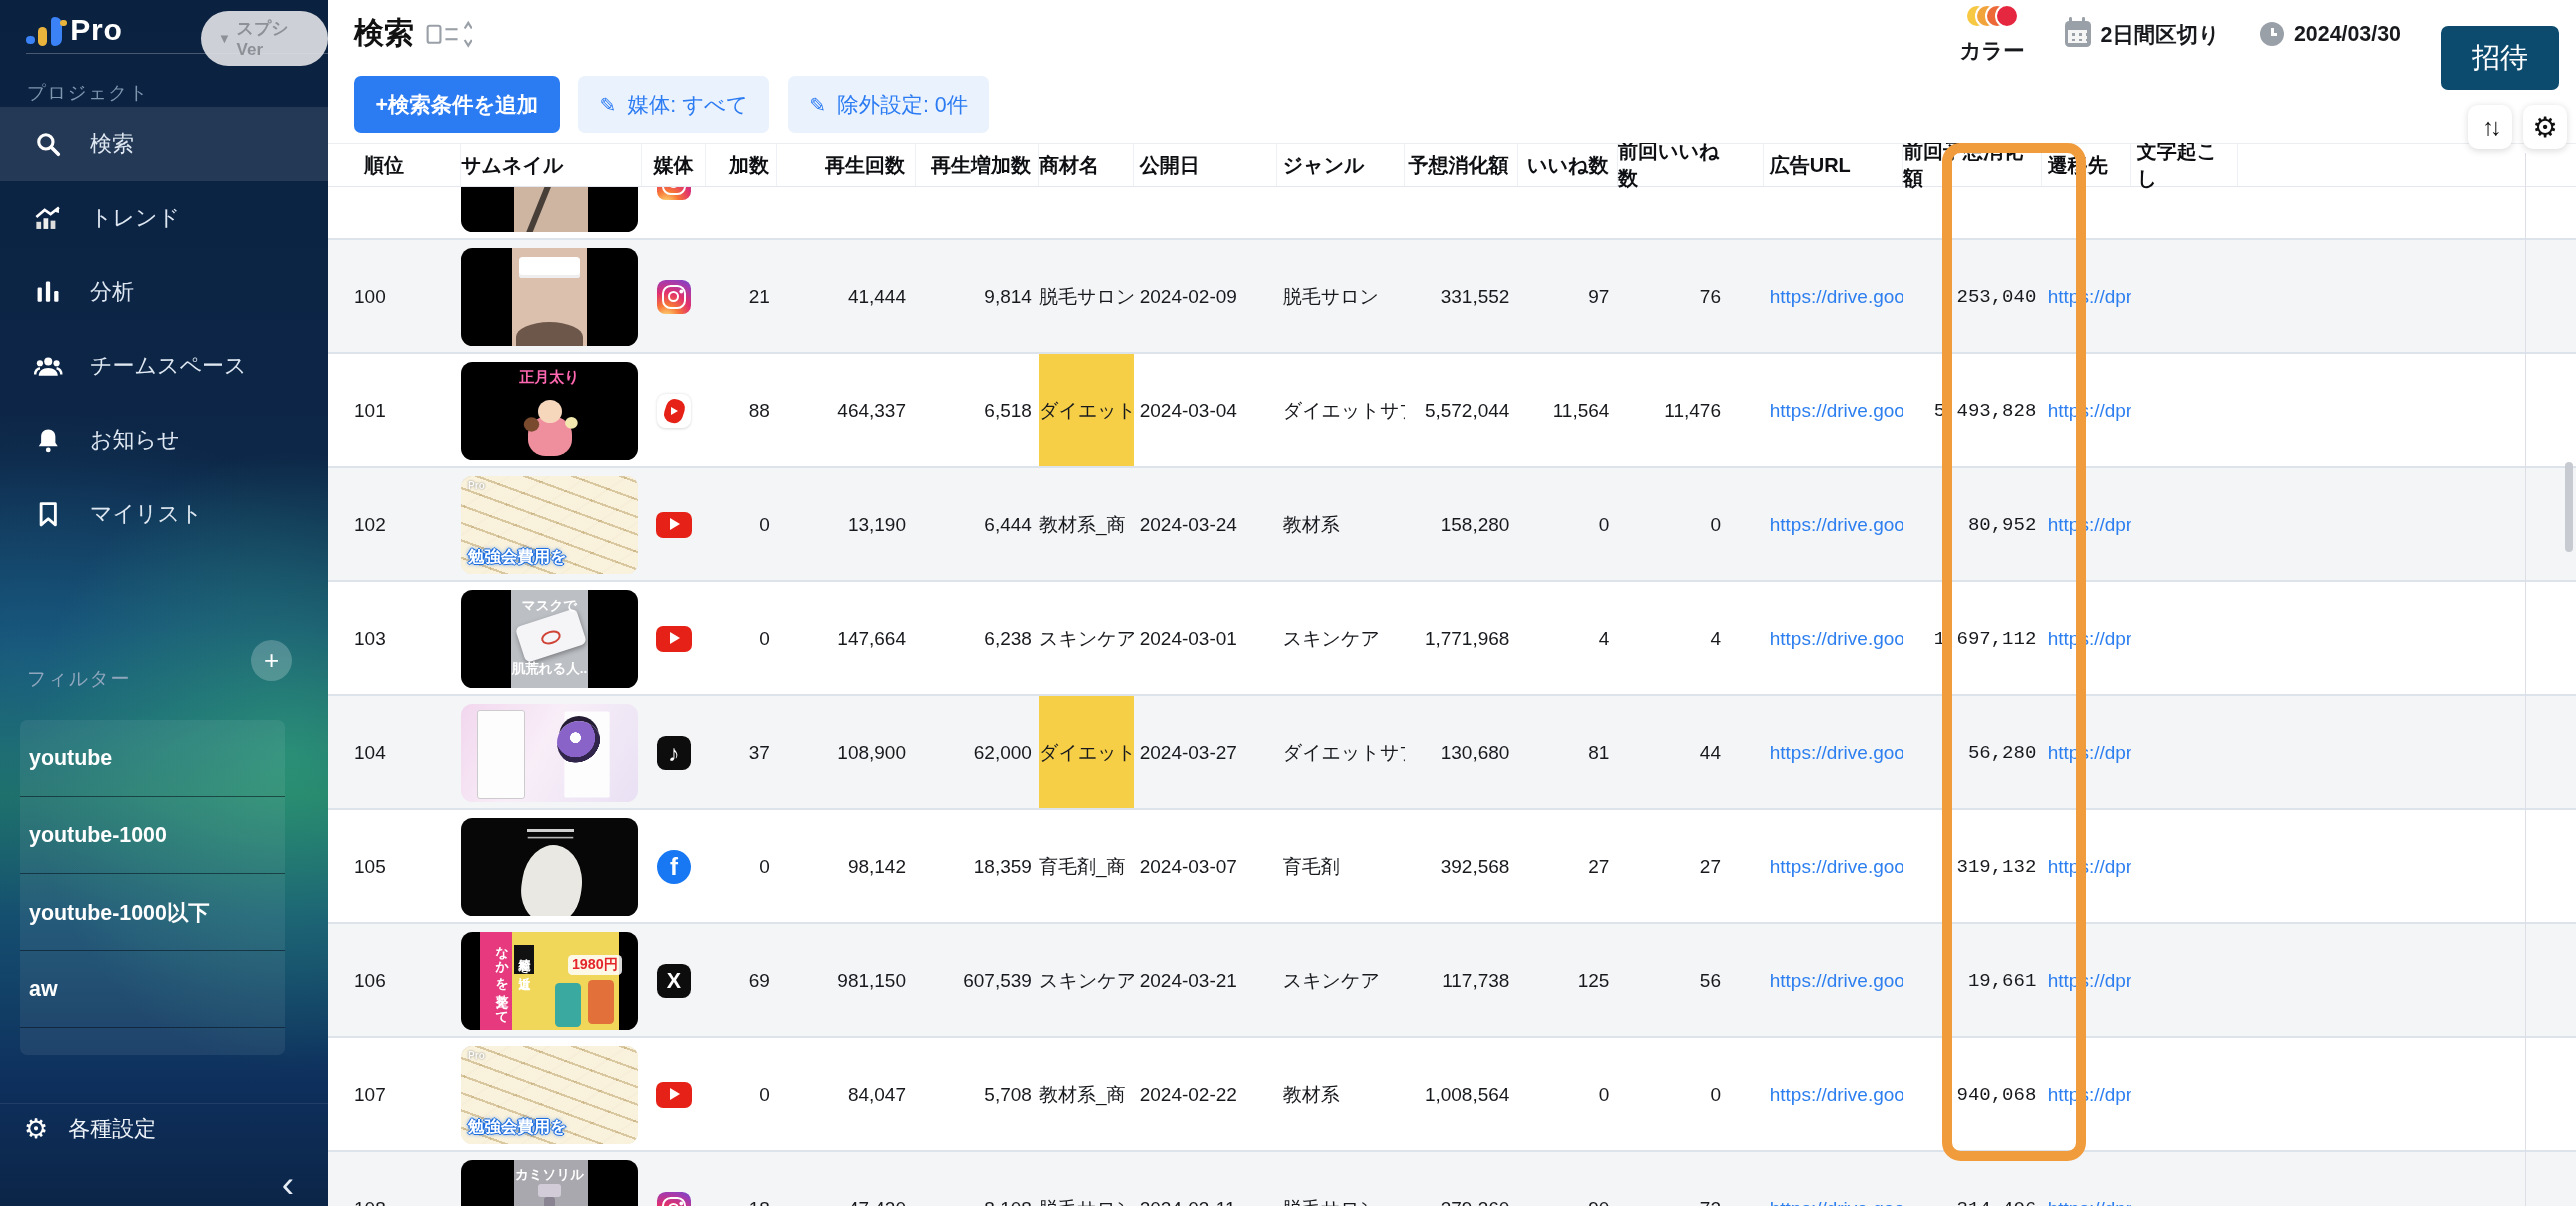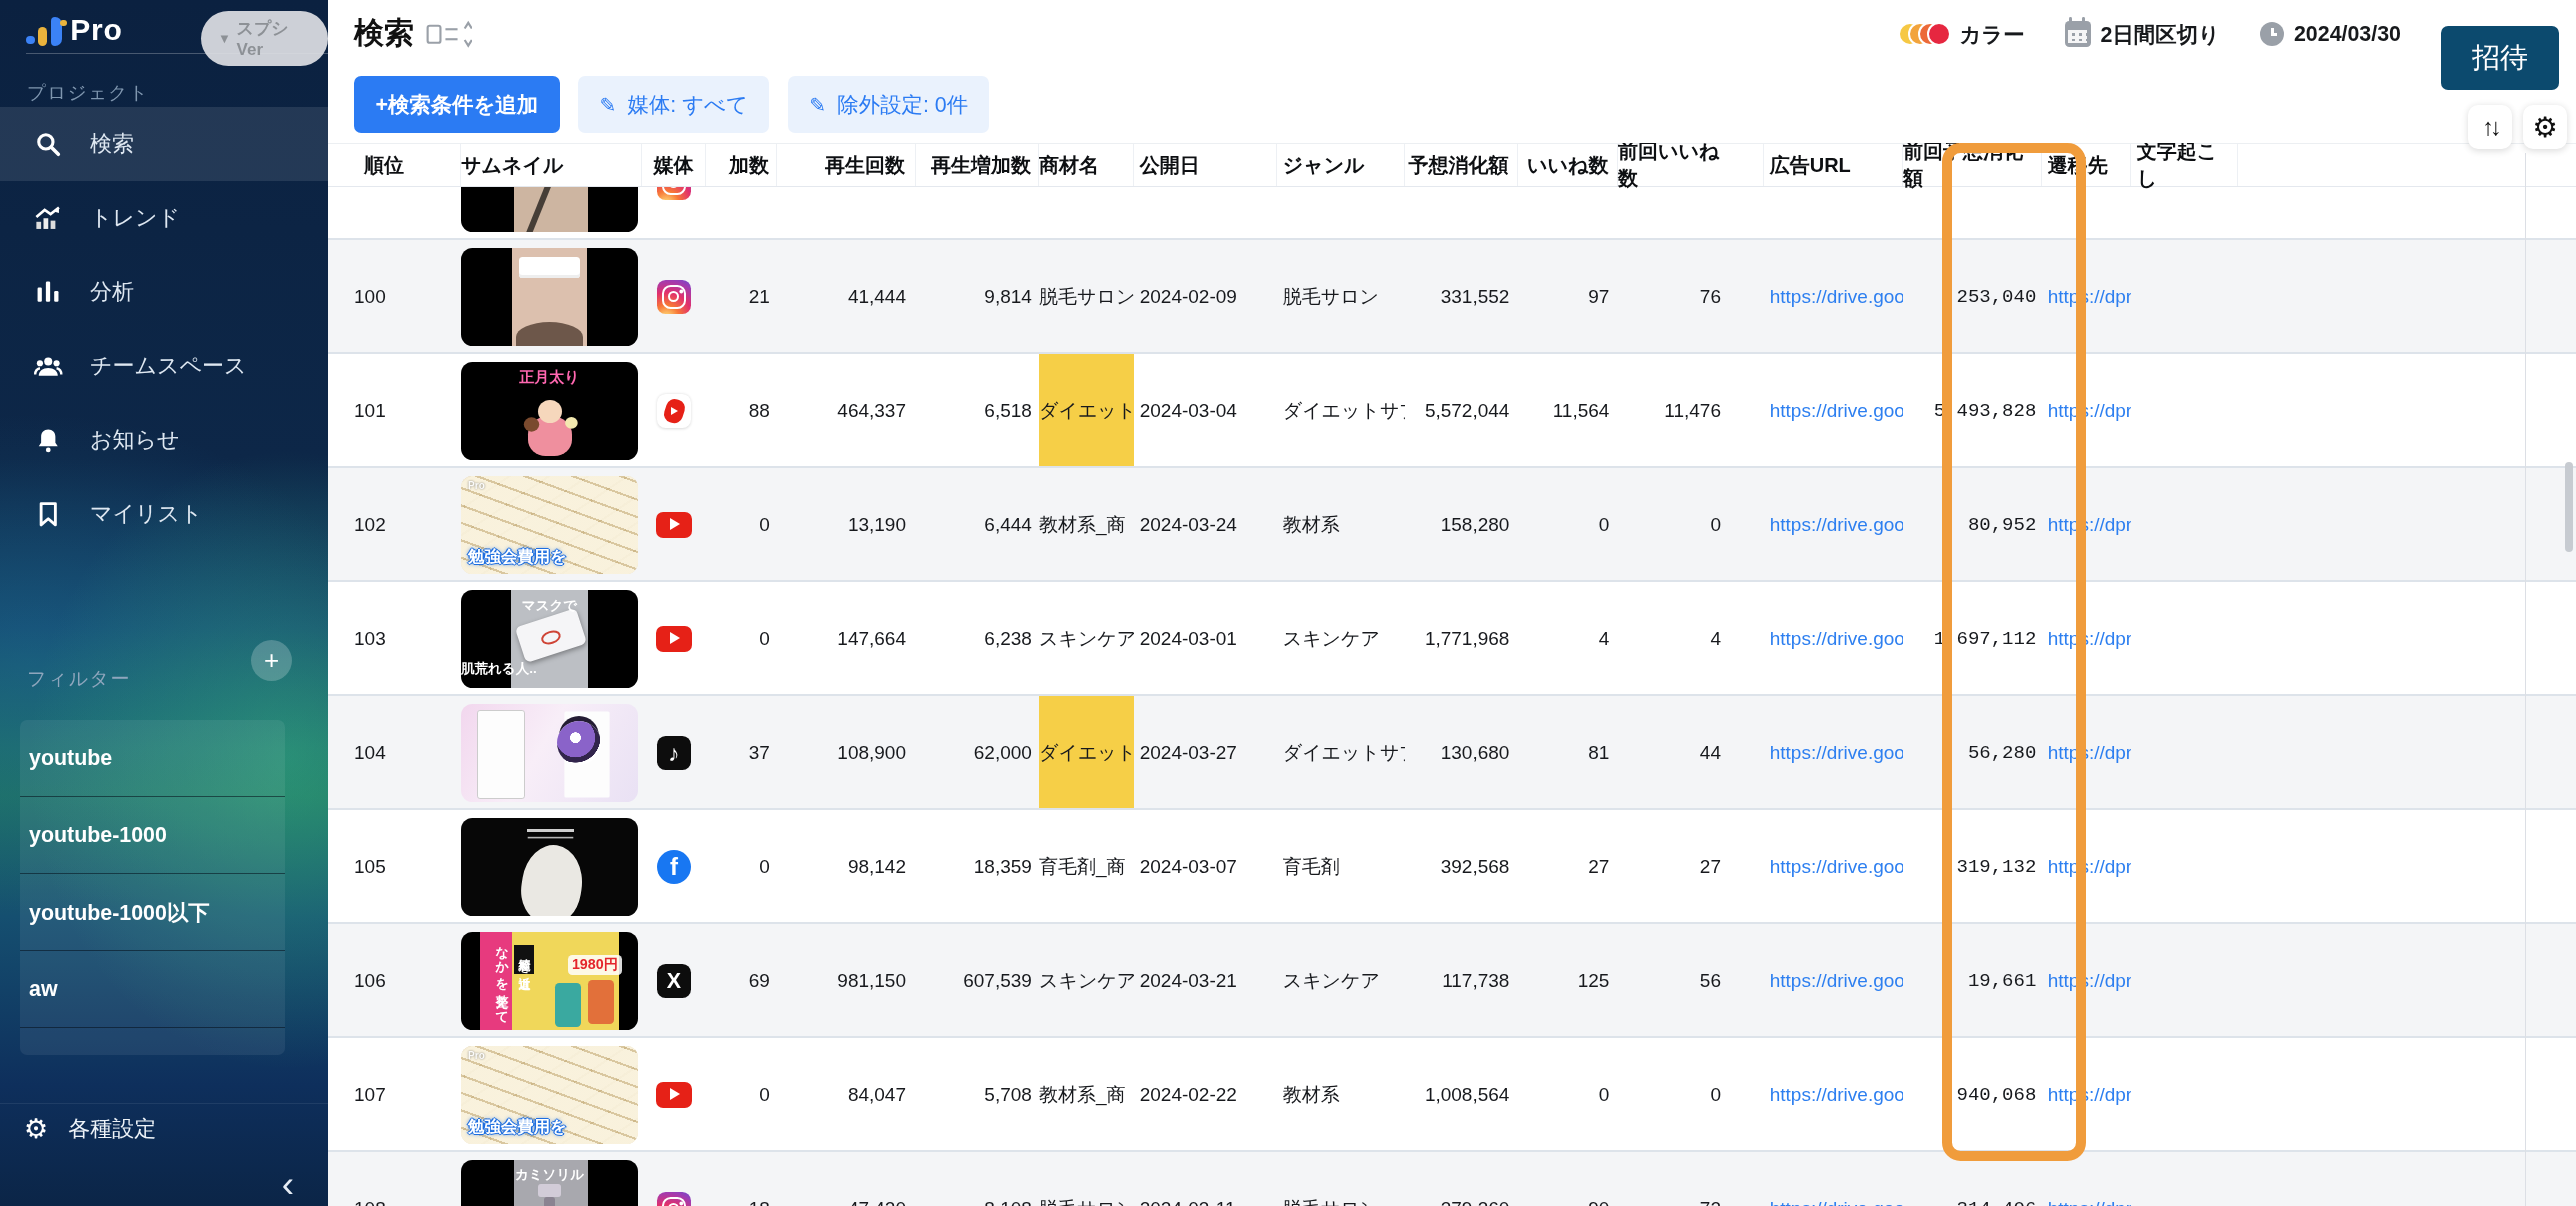--- a/index.html
+++ b/index.html
@@ -41,21 +41,21 @@
     color:#eef3f8; font-size:22px; cursor:pointer; border-top:0.7px solid rgba(255,255,255,.08); }
   .settings-row .gear-w { font-size:27px; margin-right:20px; color:#fff; }
   .collapse-btn { position:absolute; bottom:2.9px; right:34px; color:#e6edf5; font-size:37px; cursor:pointer; line-height:1; }
 
   
   #topbar { position:absolute; left:328px; top:0; width:2248px; height:143px; background:#fff; z-index:4; }
   .page-title { position:absolute; left:26px; top:13px; font-size:30px; font-weight:bold; color:#111; }
   .layout-toggle { position:absolute; left:98px; top:20px; display:flex; align-items:center; gap:4.3px; color:#9aa0a8; cursor:pointer; }
   .layout-toggle svg { width:46px; height:28.5px; }
   .tb-right { position:absolute; right:17px; top:0; height:68px; display:flex; align-items:center; gap:40px; }
-  .color-toggle { display:flex; align-items:center; gap:8px; cursor:pointer; }
+  .color-toggle { display:flex; align-items:center; gap:8px; cursor:pointer;flex-direction:column; }
   .coin-stack { display:flex; }
   .coin { width:24px; height:24px; border-radius:50%; border:2.1px solid #fff; }
   .coin+.coin { margin-left:-14.3px; }
   .coin1{background:#f6c844;} .coin2{background:#f2a43c;} .coin3{background:#ec6a38;} .coin4{background:#e62740;}
   .color-label,.interval-label,.date-label { font-size:21.4px; color:#17191c; font-weight:bold; }
   .cal-group,.clock-group { display:flex; align-items:center; gap:10px; cursor:pointer; }
   .cal-ic { width:26px; height:26px; border-radius:4.3px; background:#9aa0a8; position:relative; }
   .cal-ic::before { content:""; position:absolute; left:3.6px; right:3.6px; top:8.6px; bottom:3.6px;
     background:repeating-linear-gradient(90deg,#fff 0 3.6px,transparent 3.6px 7.1px),repeating-linear-gradient(180deg,#fff 0 2.9px,transparent 2.9px 5.7px); opacity:.9; }
   .cal-ic::after { content:""; position:absolute; top:-4.3px; left:4.3px; width:3.6px; height:6.4px; background:#9aa0a8; box-shadow:13px 0 #9aa0a8; border-radius:1.4px; }
@@ -115,21 +115,21 @@
                repeating-linear-gradient(-34deg,rgba(255,255,255,.30) 0 20px,rgba(150,120,70,.22) 20px 22px); }
   .thumb--money .tt0 { bottom:5.7px; left:7.1px; color:#fff; font-size:16.4px; font-weight:bold;
     text-shadow:0 0 4.3px #1f6fe0,1.4px 0 0 #1f6fe0,-1.4px 0 0 #1f6fe0,0 1.4px 0 #1f6fe0,0 -1.4px 0 #1f6fe0; }
   .thumb--money .tt1 { top:4.3px; left:7.1px; color:rgba(255,255,255,.95); font-size:10px; font-weight:bold; text-shadow:0 0 2.1px rgba(0,0,0,.5); }
   .thumb--mask { background:linear-gradient(90deg,#000 0 28%,#bcbfc4 28% 72%,#000 72%); }
   .thumb--mask::before { content:""; position:absolute; left:33%; top:28%; width:36%; height:38%; background:#f5f5f7; border-radius:5.7px;
     transform:rotate(-18deg); box-shadow:0 2.1px 5.7px rgba(0,0,0,.35); }
   .thumb--mask::after { content:""; position:absolute; left:45%; top:42%; width:15.7px; height:9.3px; border:2.1px solid #cf4436; border-radius:50%;
     transform:rotate(-18deg); }
   .thumb--mask .tt0 { top:7.1px; left:0; width:100%; text-align:center; color:#fff; font-size:13.5px; font-weight:bold; }
-  .thumb--mask .tt1 { bottom:10px; left:0; width:100%; color:#fff; font-size:13.5px; font-weight:bold; }
+  .thumb--mask .tt1 { bottom:10px; left:0; width:100%; text-align:center; color:#fff; font-size:13.5px; font-weight:bold; }
   .thumb--manga { background:linear-gradient(120deg,#f2d7ee 0%,#f8eef8 45%,#e9e1f4 100%); }
   .thumb--manga::before { content:""; position:absolute; left:15.7px; top:5.7px; width:46px; height:87px; background:#fdfdfd; border:0.7px solid #ccc;
     border-radius:2.9px; box-shadow:86px 0 0 -1.4px #fdfdfd; }
   .thumb--manga::after { content:""; position:absolute; right:37px; top:17px; width:44px; height:44px; border-radius:50%;
     background:radial-gradient(circle at 42% 38%,#ffffff 0 14%,#8a63c9 15% 52%,#32254c 53% 66%,#ffffff 67%);
     box-shadow:0 -7.1px 0 -2.1px #241c33; }
   .thumb--scalp { background:#070707; }
   .thumb--scalp::before { content:""; position:absolute; left:61px; top:27px; width:60px; height:78px; background:#eae8e3;
     border-radius:48% 52% 42% 44%; transform:rotate(9deg); }
   .thumb--scalp::after { content:""; position:absolute; top:11.4px; left:66px; width:47px; height:2.9px; background:#cfcfcf;

